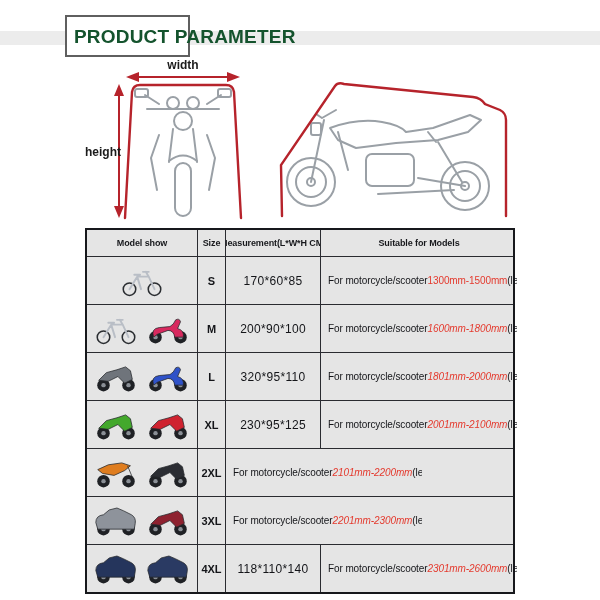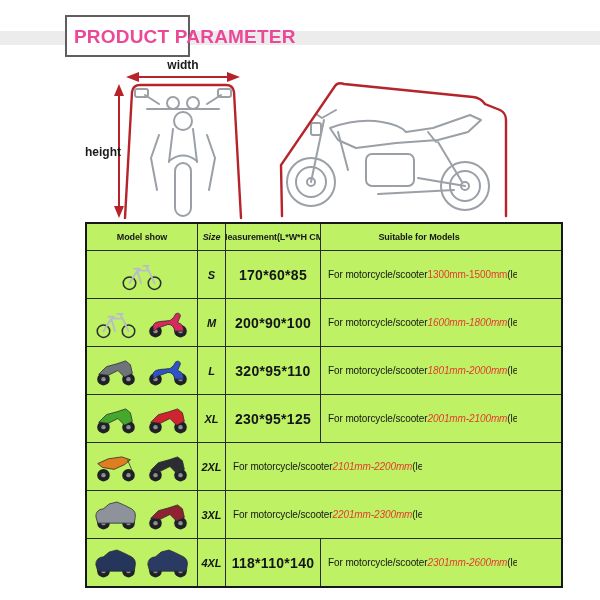--- a/index.html
+++ b/index.html
@@ -9,48 +9,48 @@
     -webkit-font-smoothing:antialiased;
   }
   
   .title-band { position:absolute; left:0; top:31px; width:600px; height:14px; background:#ececec; }
   .title-box {
     position:absolute; left:65px; top:15px; width:125px; height:42px;
     border:2px solid #5f5f5f; background:#ffffff; box-sizing:border-box;
   }
   .title-text {
     position:absolute; left:74px; top:26px; font-size:19px; font-weight:bold;
-    color:#ec4899; letter-spacing:0.2px; white-space:nowrap;
+    color:#14532d; letter-spacing:0.2px; white-space:nowrap;
   }
   
   .front-view { position:absolute; left:85px; top:58px; width:210px; height:170px; }
   .side-view  { position:absolute; left:278px; top:70px; width:270px; height:155px; }
   .dlabel { font-size:12px; font-weight:bold; fill:#1b1b1b; font-family:"Liberation Sans",sans-serif; }
   .redstroke { stroke:var(--accent-red); stroke-width:2.4; fill:none; stroke-linecap:round; }
   .redline   { stroke:var(--accent-red); stroke-width:2;   fill:none; }
   .redfill   { fill:var(--accent-red); }
   .graystroke{ stroke:var(--line-gray); stroke-width:2; fill:none; stroke-linejoin:round; stroke-linecap:round; }
   
   .ptable {
-    position:absolute; left:85px; top:222px; width:478px;
-    border:2px solid #17181c; background:#bef264; box-sizing:border-box;
+    position:absolute; left:85px; top:228px; width:430px;
+    border:2px solid #17181c; background:#e5e5e5; box-sizing:border-box;
   }
   .tr { display:flex; height:47px; border-top:1px solid #2a2b30; align-items:stretch; }
   .tr.head { height:26px; border-top:none; }
   .td {
     flex:none; box-sizing:border-box; border-left:1px solid #2a2b30;
     display:flex; align-items:center; justify-content:center; overflow:hidden;
   }
   .td.c1 { width:110px; border-left:none; gap:2px; }
-  .td.c2 { width:28px;font-style:italic; }
+  .td.c2 { width:28px; }
   .td.c3 { width:95px; }
   .td.c4 { width:197px; justify-content:flex-start; padding-left:7px;text-align:center; }
   .th { font-weight:bold; color:#17181c; font-size:9px; letter-spacing:-0.1px; white-space:nowrap; }
   .size-val { font-weight:bold; color:#141519; font-size:11px; }
-  .meas-val { font-weight:bold; color:#141519; font-size:14px; letter-spacing:0.3px; white-space:nowrap; }
+  .meas-val { font-weight:normal; color:#141519; font-size:12px; letter-spacing:0.3px; white-space:nowrap; }
   .suit { font-weight:normal; color:#141519; font-size:10px; letter-spacing:-0.1px; white-space:nowrap; }
   .suit .rng { color:var(--table-red); }
   .suit .rng.italic { font-style:italic; }
   .models { display:flex; align-items:center; justify-content:center; gap:2px; }
 </style>
 </head>
 <body>
 
 <div id="stage">
 

